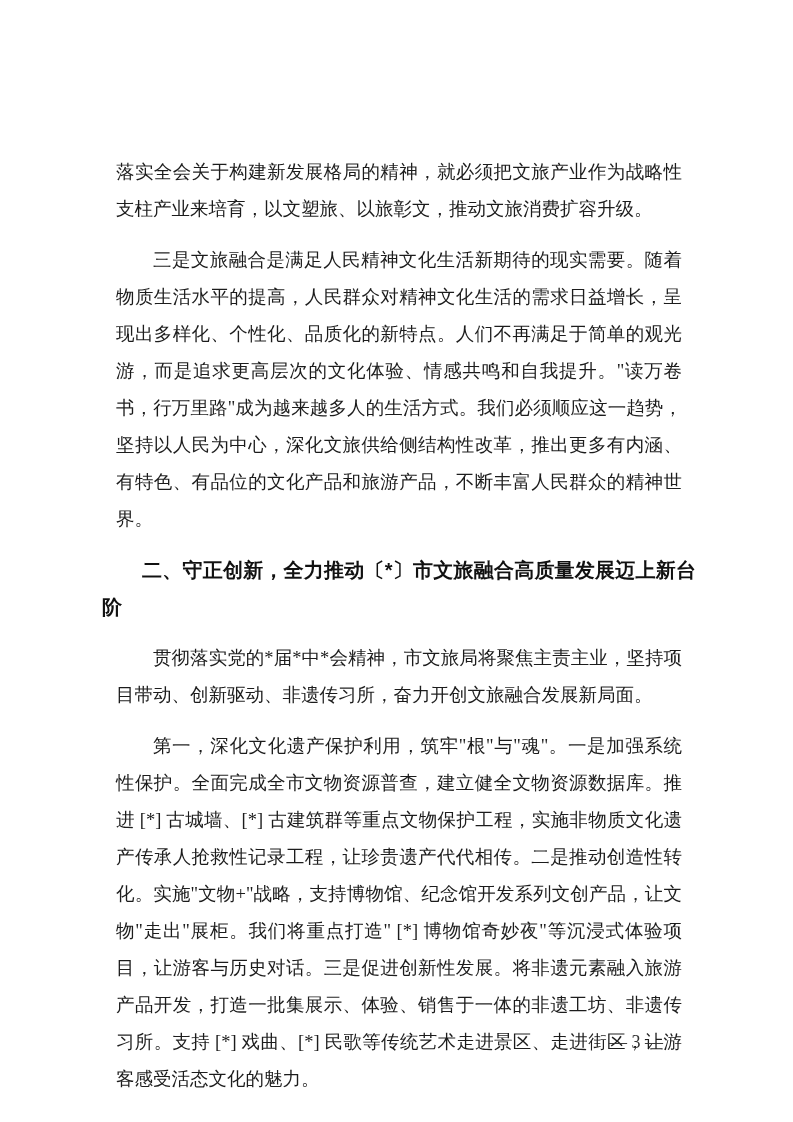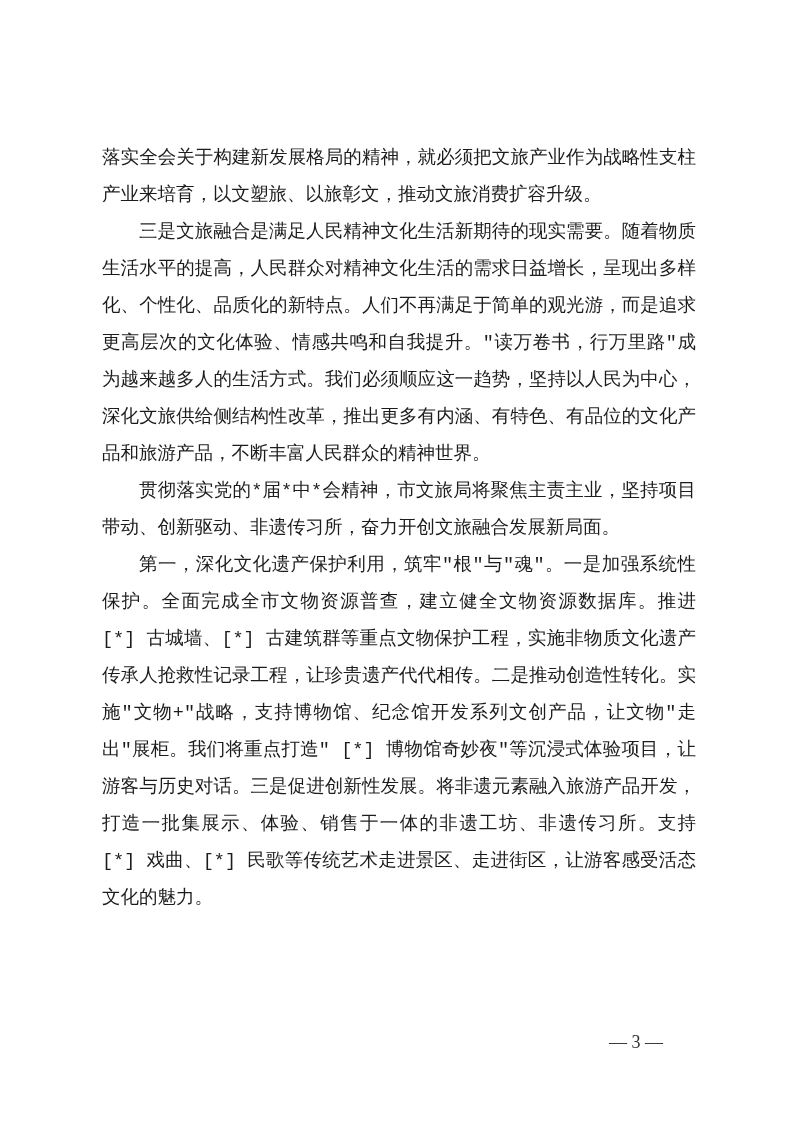--- a/index.html
+++ b/index.html
@@ -20,23 +20,22 @@
     position: absolute;
     left: 102px;
     top: 140px;
     width: 594px;
     font-size: 18.5px;
     line-height: 37px;
     text-align: justify;
     text-justify: inter-ideograph;
   }
   .para {
-    margin: 0;
+    margin: 14px;
     padding: 0;
-    font-family: Liberation Mono, monospace;
   }
   .para.indent {
     text-indent: 2em;
   }
   .heading {
     margin: 0;
     padding: 0;
     text-indent: 2em;
     font-family: "Liberation Sans", sans-serif;
     font-weight: bold;
@@ -57,17 +56,18 @@
     white-space: pre;
   }
 </style>
 </head>
 <body>
 
 <div class="page">
   <div class="content">
     <p class="para">落实全会关于构建新发展格局的精神，就必须把文旅产业作为战略性支柱产业来培育，以文塑旅、以旅彰文，推动文旅消费扩容升级。</p>
     <p class="para indent">三是文旅融合是满足人民精神文化生活新期待的现实需要。随着物质生活水平的提高，人民群众对精神文化生活的需求日益增长，呈现出多样化、个性化、品质化的新特点。人们不再满足于简单的观光游，而是追求更高层次的文化体验、情感共鸣和自我提升。"读万卷书，行万里路"成为越来越多人的生活方式。我们必须顺应这一趋势，坚持以人民为中心，深化文旅供给侧结构性改革，推出更多有内涵、有特色、有品位的文化产品和旅游产品，不断丰富人民群众的精神世界。</p>
+    <h2 class="heading">二、守正创新，全力推动〔*〕市文旅融合高质量发展迈上新台阶</h2>
     <p class="para indent">贯彻落实党的*届*中*会精神，市文旅局将聚焦主责主业，坚持项目带动、创新驱动、非遗传习所，奋力开创文旅融合发展新局面。</p>
     <p class="para indent">第一，深化文化遗产保护利用，筑牢"根"与"魂"。一是加强系统性保护。全面完成全市文物资源普查，建立健全文物资源数据库。推进 [*] 古城墙、[*] 古建筑群等重点文物保护工程，实施非物质文化遗产传承人抢救性记录工程，让珍贵遗产代代相传。二是推动创造性转化。实施"文物+"战略，支持博物馆、纪念馆开发系列文创产品，让文物"走出"展柜。我们将重点打造" [*] 博物馆奇妙夜"等沉浸式体验项目，让游客与历史对话。三是促进创新性发展。将非遗元素融入旅游产品开发，打造一批集展示、体验、销售于一体的非遗工坊、非遗传习所。支持 [*] 戏曲、[*] 民歌等传统艺术走进景区、走进街区，让游客感受活态文化的魅力。</p>
   </div>
   <div class="page-number">— 3 —</div>
 </div>
 
 </body></html>

